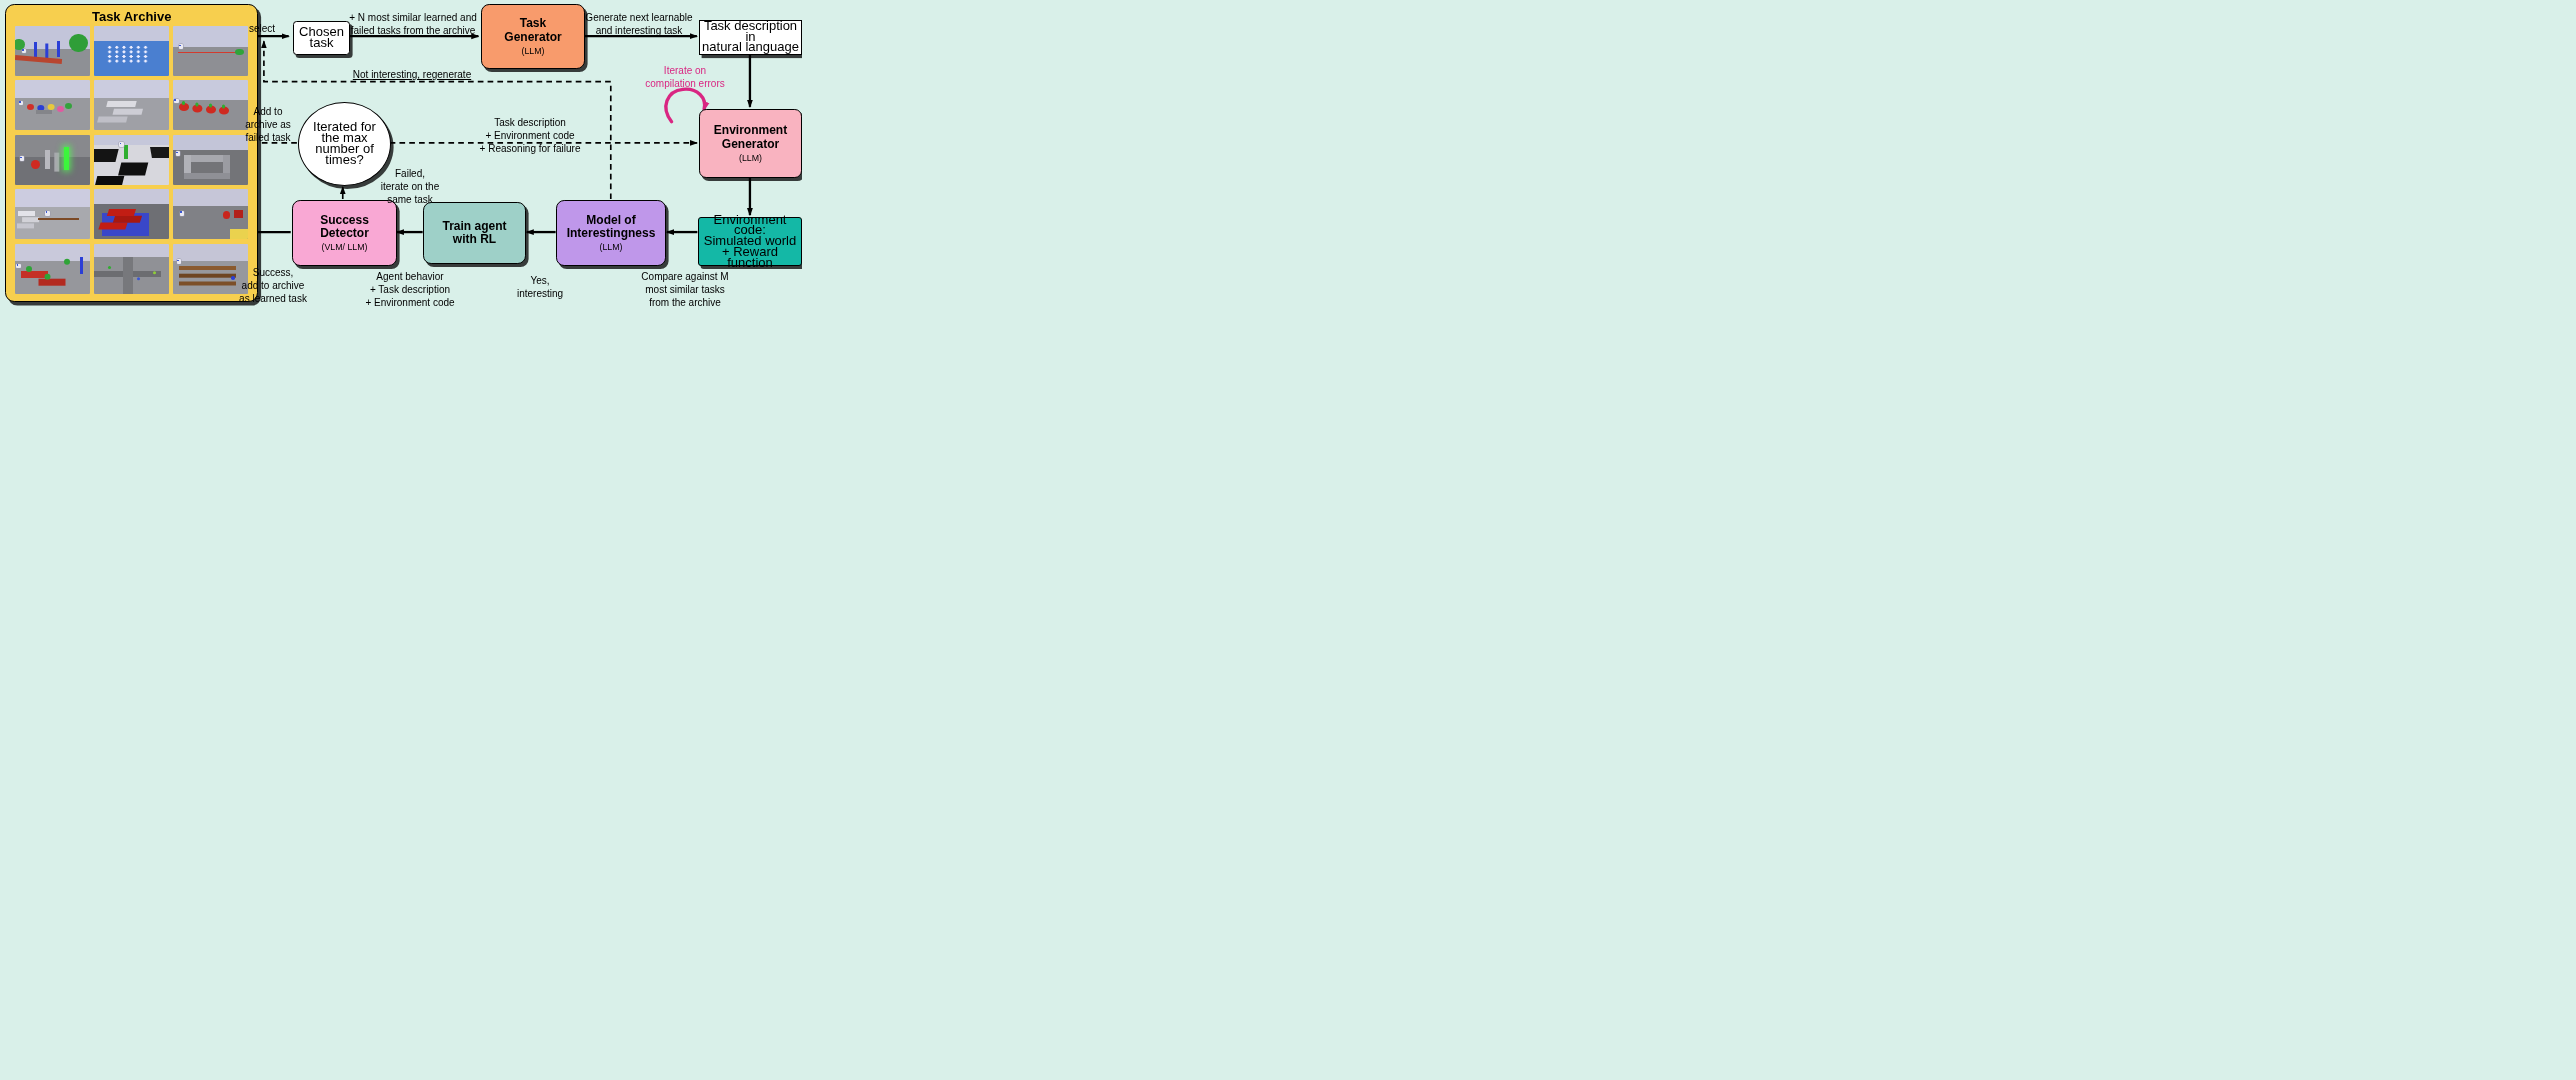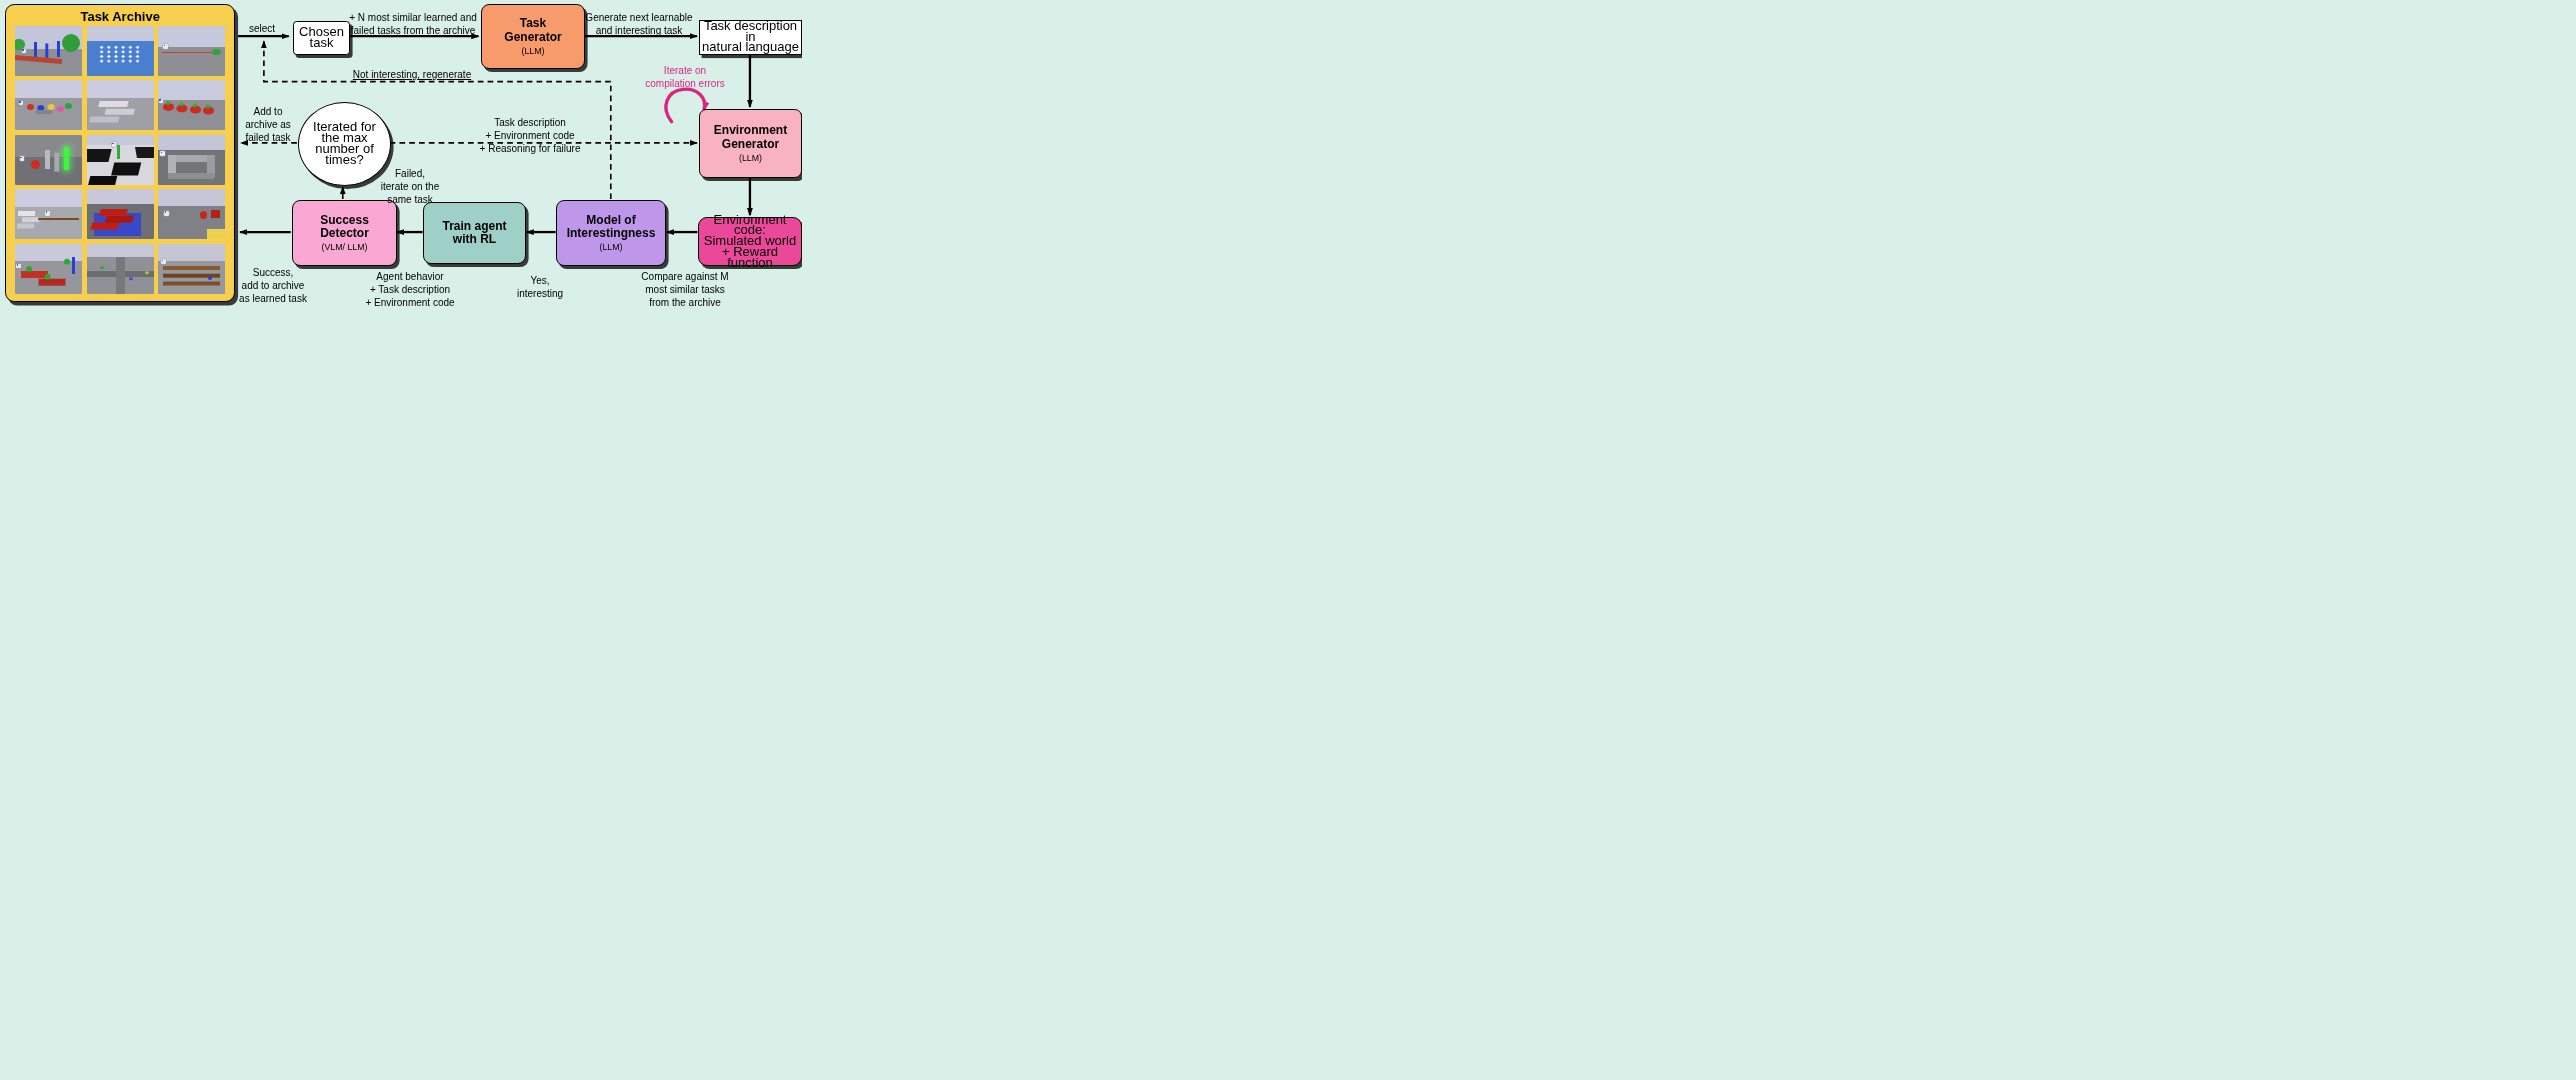--- a/index.html
+++ b/index.html
@@ -16,21 +16,21 @@
     text-align:center;box-shadow:2.6px 3.1px 0 rgba(0,0,0,.75);
   }
   .node .txt{white-space:pre-line;font-size:13px;line-height:10.8px;}
   .node .t{white-space:pre-line;font-weight:bold;font-size:12px;line-height:13.4px;}
   .node .sub{font-size:8.8px;margin-top:1.5px;}
 
   #n-chosen  {left:293px;top:20.6px;width:55px;height:32px;border-radius:3.6px;background:#fff;}
   #n-taskgen {left:481px;top:4.1px;width:102px;height:63px;border-radius:8.2px;background:#f89b6c;}
   #n-taskdesc{left:699px;top:19.6px;width:101px;height:33px;border-radius:0;background:#fff;}
   #n-envgen  {left:699px;top:109px;width:101px;height:67px;border-radius:7.2px;background:#f9b3c0;}
-  #n-envcode {left:698px;top:217px;width:102px;height:47px;border-radius:9px;background:#ec4899;align-items:flex-end;}
+  #n-envcode {left:698px;top:217px;width:102px;height:47px;border-radius:3px;background:#14b8a6;align-items:flex-end;}
   #n-interest{left:556px;top:200px;width:108px;height:64px;border-radius:8.2px;background:#bf97ea;}
   #n-train   {left:423px;top:202px;width:101px;height:60px;border-radius:8.2px;background:#9ed0c8;}
   #n-success {left:292px;top:200px;width:103px;height:64px;border-radius:8.2px;background:#f9a8d4;}
   #n-circle  {left:298px;top:102px;width:91px;height:82px;border-radius:50%;background:#fff;}
 
   
   .lbl{
     position:absolute;z-index:3;transform:translateX(-50%);
     text-align:center;white-space:pre-line;font-size:10px;line-height:13px;color:#000;
   }
@@ -42,21 +42,21 @@
   #lbl-failfb     {left:530px;top:116px;text-align:center;}
   #lbl-addfailed  {left:268px;top:105px;}
   #lbl-failediter {left:410px;top:167px;}
   #lbl-compare    {left:685px;top:270px;}
   #lbl-yes        {left:540px;top:274px;}
   #lbl-agentbeh   {left:410px;top:270px;}
   #lbl-successadd {left:267px;top:266px;padding-left:12px;}
 
   
   .archive{
-    position:absolute;z-index:2;left:5.2px;top:4.1px;width:230px;height:298px;
+    position:absolute;z-index:2;left:5.2px;top:4.1px;width:253px;height:298px;
     background:#f7cf4e;border:1.5px solid #000;border-radius:9.3px;
     box-shadow:3.1px 3.6px 0 rgba(0,0,0,.75);
     display:flex;flex-direction:column;box-sizing:border-box;padding:3.1px 9.3px 7.2px;
   }
   .archive-title{font-weight:bold;font-size:13px;text-align:center;line-height:17.5px;height:17.5px;}
   .grid{flex:1;display:grid;grid-template-columns:repeat(3,1fr);grid-template-rows:repeat(5,1fr);gap:4.6px;}
   .thumb{position:relative;overflow:hidden;background:#c7c9dc;border-radius:1px;}
   .s{position:absolute;display:block;}
   .bot{position:absolute;width:4.6px;height:4.6px;background:#e9e9f2;border-radius:1px;box-shadow:0 0 0 0.5px #99a;}
   .bot::after{content:"";position:absolute;left:0.5px;top:0.5px;width:1.5px;height:1.5px;background:#3a56d4;}

